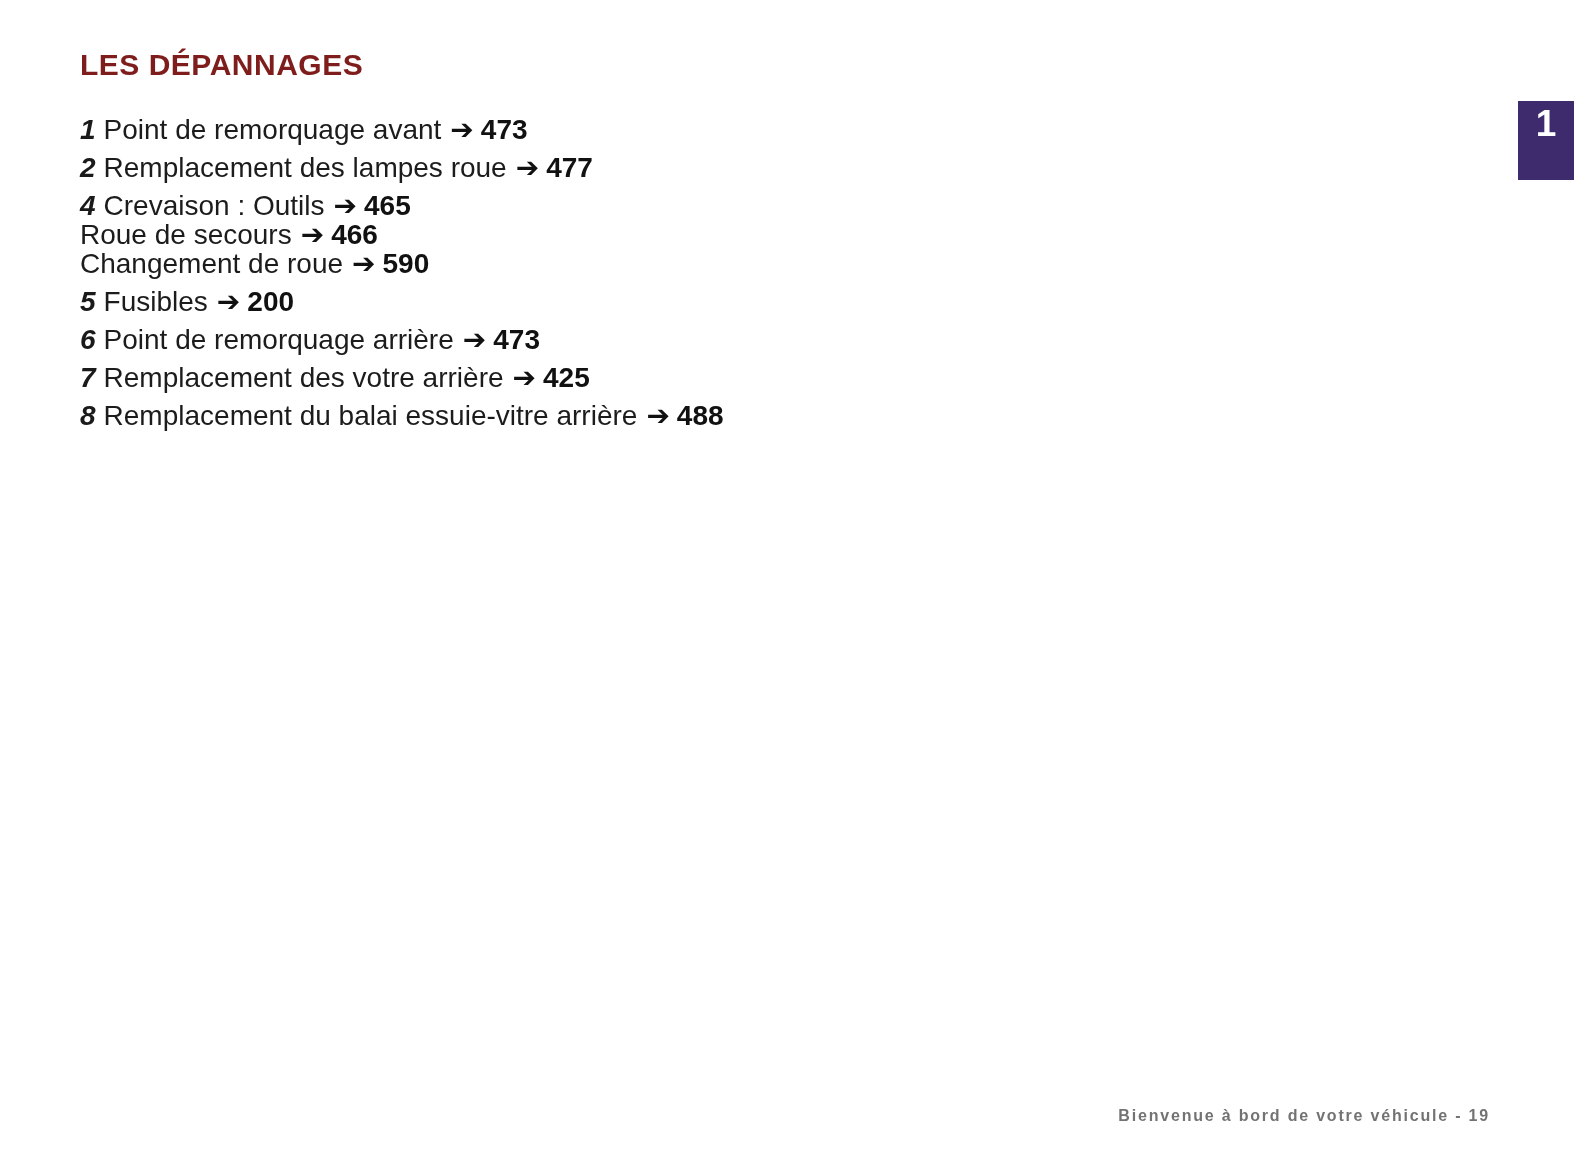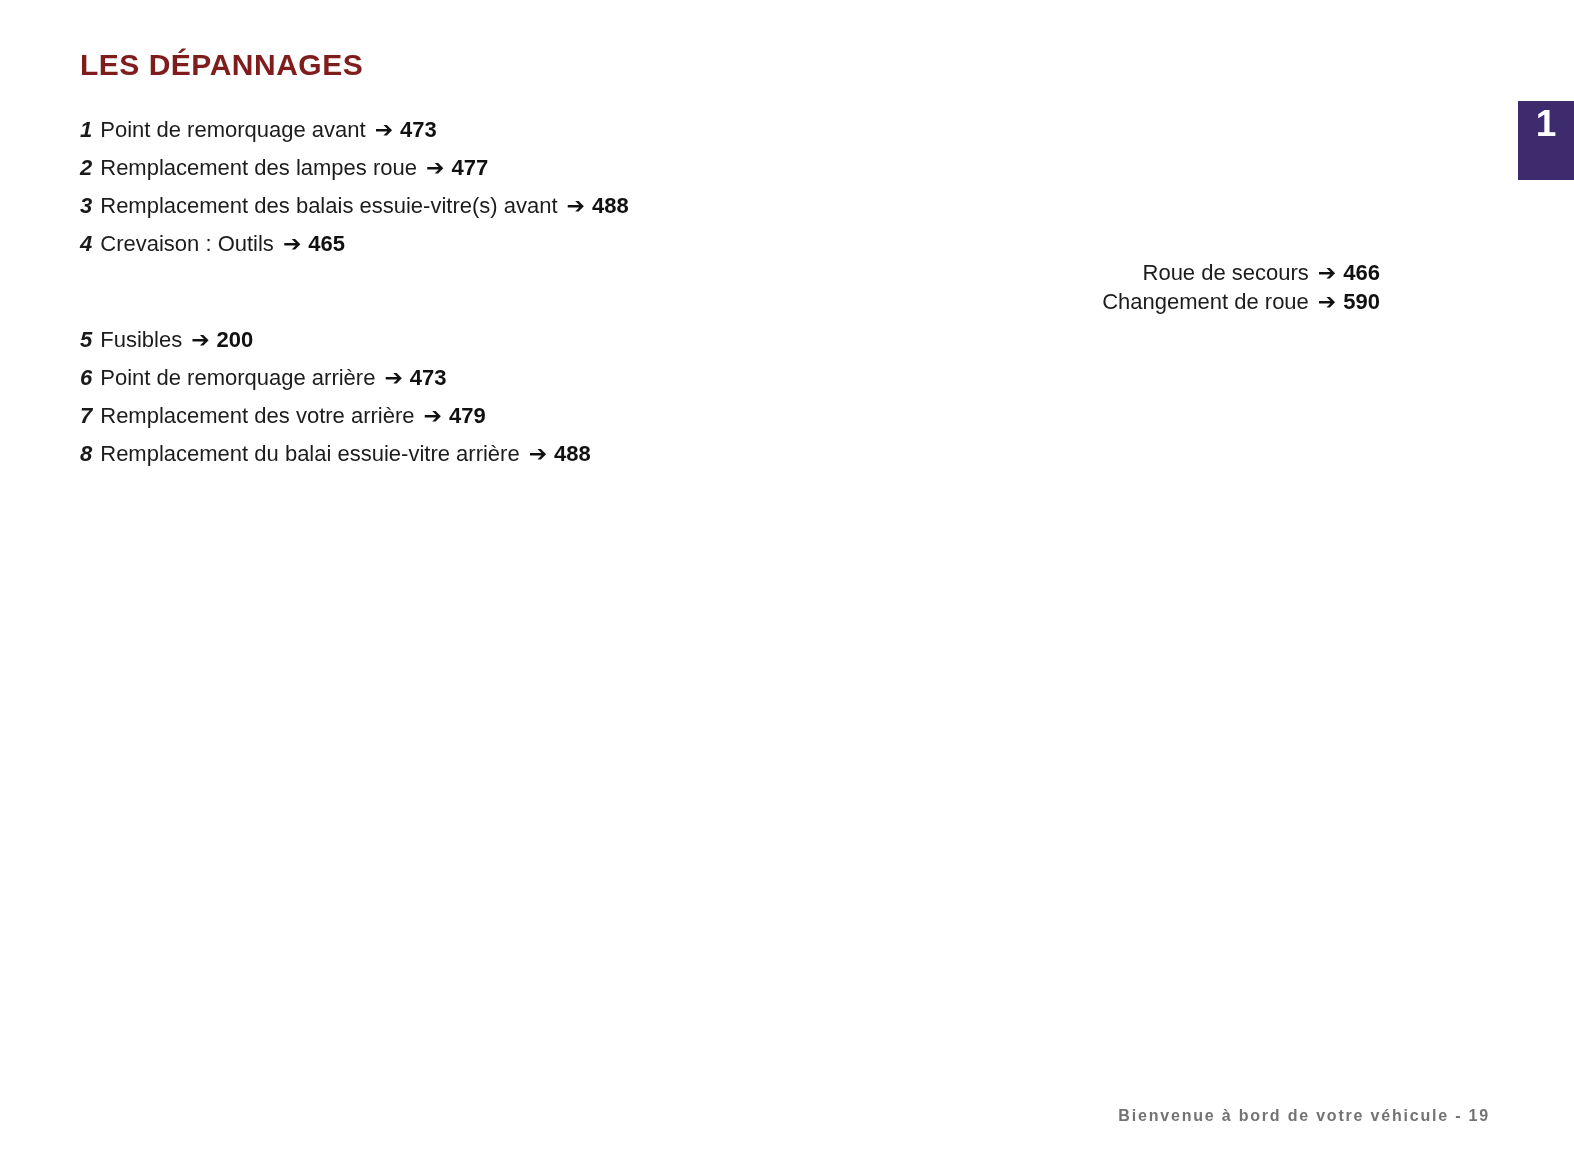--- a/index.html
+++ b/index.html
@@ -23,32 +23,31 @@
   }
   .page-title {
     font-size: 30px;
     font-weight: 800;
     letter-spacing: 0.5px;
     line-height: 34px;
     margin: 0 0 33px 0;
     color: #7f1d1d;
   }
   .toc {
-    font-size: 22px;
+    font-size: 28px;
     line-height: 29px;
   }
   .toc-row {
     white-space: nowrap;
   }
   .toc-row + .toc-row {
     margin-top: 9px;
   }
   .toc-row.cont {
     margin-top: 0;
-    text-align: right;
   }
   .item-num {
     font-weight: 700;
     font-style: italic;
     margin-right: 8px;
   }
   .item-num:empty {
     display: none;
   }
   .item-label {
@@ -102,23 +101,20 @@
   <div class="toc">
 
     <div class="toc-row">
       <span class="item-num">1</span><span class="item-label">Point de remorquage avant</span><span class="arrow">➔</span><span class="item-page">473</span>
     </div>
 
     <div class="toc-row">
       <span class="item-num">2</span><span class="item-label">Remplacement des lampes roue</span><span class="arrow">➔</span><span class="item-page">477</span>
     </div>
 
-    <div class="toc-row">
-      <span class="item-num">3</span><span class="item-label">Remplacement des balais essuie-vitre(s) avant</span><span class="arrow">➔</span><span class="item-page">488</span>
-    </div>
 
     <div class="toc-row">
       <span class="item-num">4</span><span class="item-label">Crevaison : Outils</span><span class="arrow">➔</span><span class="item-page">465</span>
     </div>
 
     <div class="toc-row cont">
       <span class="item-label">Roue de secours</span><span class="arrow">➔</span><span class="item-page">466</span>
     </div>
 
     <div class="toc-row cont">
@@ -127,21 +123,21 @@
 
     <div class="toc-row">
       <span class="item-num">5</span><span class="item-label">Fusibles</span><span class="arrow">➔</span><span class="item-page">200</span>
     </div>
 
     <div class="toc-row">
       <span class="item-num">6</span><span class="item-label">Point de remorquage arrière</span><span class="arrow">➔</span><span class="item-page">473</span>
     </div>
 
     <div class="toc-row">
-      <span class="item-num">7</span><span class="item-label">Remplacement des votre arrière</span><span class="arrow">➔</span><span class="item-page">479</span>
+      <span class="item-num">7</span><span class="item-label">Remplacement des votre arrière</span><span class="arrow">➔</span><span class="item-page">425</span>
     </div>
 
     <div class="toc-row">
       <span class="item-num">8</span><span class="item-label">Remplacement du balai essuie-vitre arrière</span><span class="arrow">➔</span><span class="item-page">488</span>
     </div>
 
   </div>
 </div>
 
 <div class="chapter-tab" style="background:#3e2b6e;">

